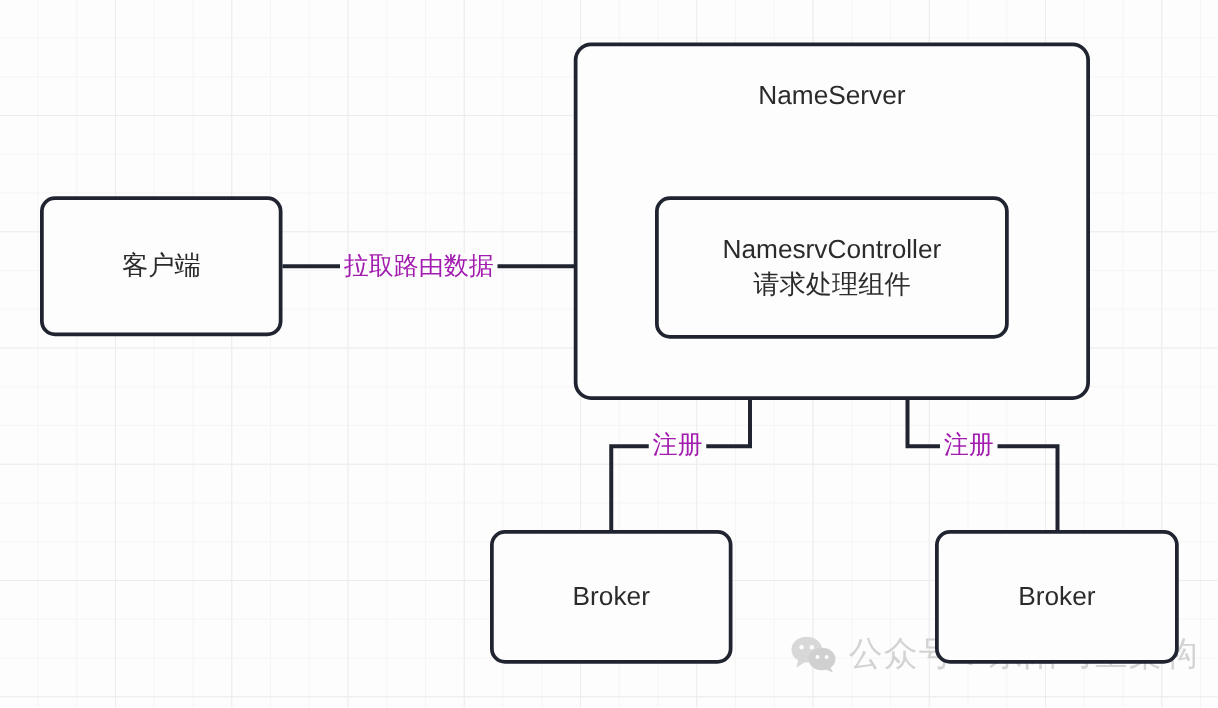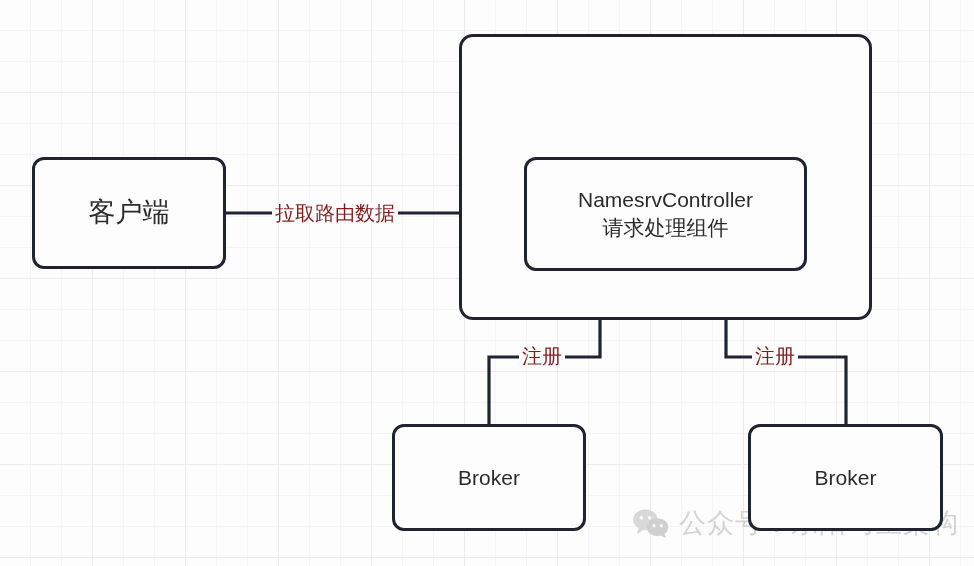--- a/index.html
+++ b/index.html
@@ -55,21 +55,21 @@
     line-height: 1.32;
     white-space: nowrap;
   }
 
   #node-producer {
     left: 32px;
     top: 157px;
     width: 194px;
     height: 112px;
   }
-  #node-producer .line { font-size: 27px; }
+  #node-producer .line { font-size: 21px; }
 
   #node-nameserver {
     left: 459px;
     top: 34px;
     width: 413px;
     height: 286px;
     justify-content: flex-start;
     padding-top: 26px;
     border-radius: 14px;
   }
@@ -95,21 +95,21 @@
     left: 748px;
     top: 424px;
     width: 195px;
     height: 107px;
   }
   #node-broker-right .line { font-size: 21px; }
 
   .edge-label {
     position: absolute;
     font-size: 20px;
-    color: #7f1d1d;
+    color: #a21caf;
     background: #fdfdfd;
     padding: 0 3px;
     white-space: nowrap;
     z-index: 4;
     line-height: 1;
   }
 
   #label-pull {
     left: 272px;
     top: 203px;
@@ -179,20 +179,21 @@
       <circle cx="31" cy="18.8" r="1.7" fill="#fdfdfd"></circle>
     </svg>
     <span class="wm-text">公众号：东阳马生架构</span>
   </div>
 
   <div class="node" id="node-producer">
     <span class="line">客户端</span>
   </div>
 
   <div class="node" id="node-nameserver">
+    <span class="line">NameServer</span>
   </div>
 
   <div class="node" id="node-controller">
     <span class="line">NamesrvController</span>
     <span class="line">请求处理组件</span>
   </div>
 
   <div class="node" id="node-broker-left">
     <span class="line">Broker</span>
   </div>

